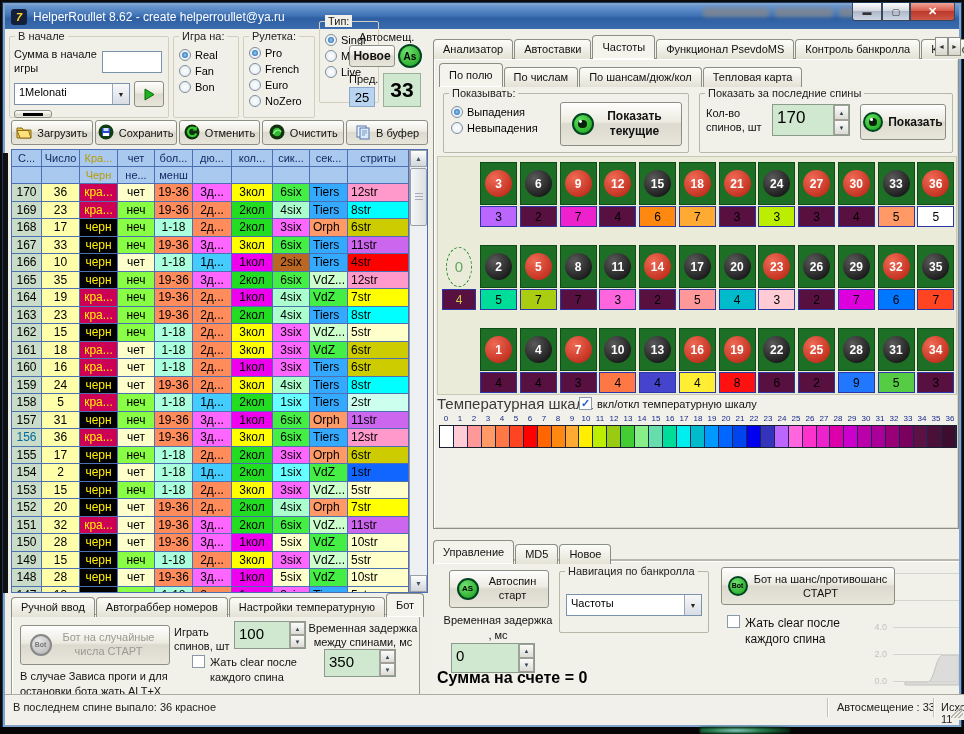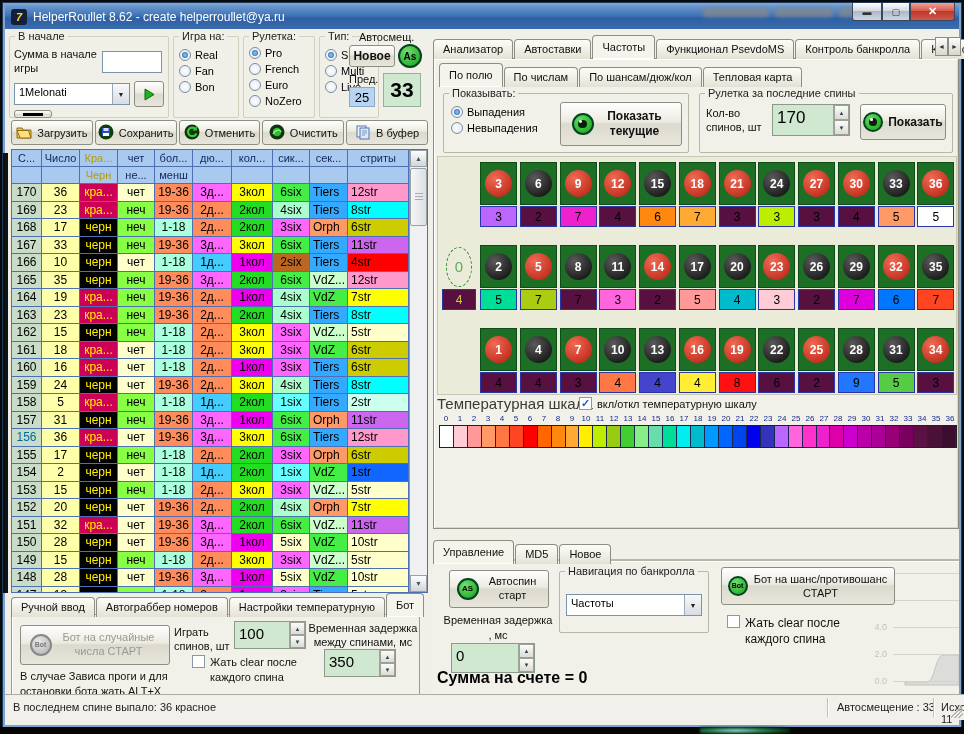--- a/index.html
+++ b/index.html
@@ -202,21 +202,21 @@
           <span class="rdot"></span>
           <span>Fan</span>
         </div>
         <div class="radio-row">
           <span class="rdot"></span>
           <span>Bon</span>
         </div>
       </div>
   </div>
 
-  <div class="grp" style="left:316px; top:33px; width:60px; height:82px;text-decoration:underline;">
+  <div class="grp" style="left:316px; top:18px; width:60px; height:82px;text-decoration:underline;">
     <span class="grp-legend">Тип:</span>
     <div id="type-radios" style="position:absolute; left:2px; top:8px;">
         <div class="radio-row">
           <span class="rdot sel"></span>
           <span>Singl</span>
         </div>
         <div class="radio-row">
           <span class="rdot"></span>
           <span>Multi</span>
         </div>
@@ -667,21 +667,21 @@
           <span>Невыпадения</span>
         </div>
       </div>
     <div class="btn" style="position:absolute; left:116px; top:8px; width:122px; height:44px; font-weight:bold; font-size:12px; line-height:1.25;">
       <span class="eyeball" style="width:22px; height:22px;"></span>
       <span style="width:72px;">Показать текущие</span>
     </div>
   </div>
 
   <div class="grp" style="left:696px; top:90px; width:254px; height:60px; border-color:#b8b6a6;">
-    <span class="grp-legend">Рулетка за последние спины</span>
+    <span class="grp-legend">Показать за последние спины</span>
     <div class="lbl" style="left:6px; top:12px; width:62px; line-height:1.3;">Кол-во спинов, шт</div>
     <div class="spinner" style="left:72px; top:10px; width:78px; height:32px;">
       <span class="val" style="font-size:17px;">170</span>
       <span class="arrows">
           <span class="sarr">▲</span>
           <span class="sarr">▼</span>
         </span>
     </div>
     <div class="btn" style="position:absolute; left:160px; top:10px; width:86px; height:36px; font-weight:bold; font-size:12px;">
       <span class="eyeball" style="width:20px; height:20px;"></span>

